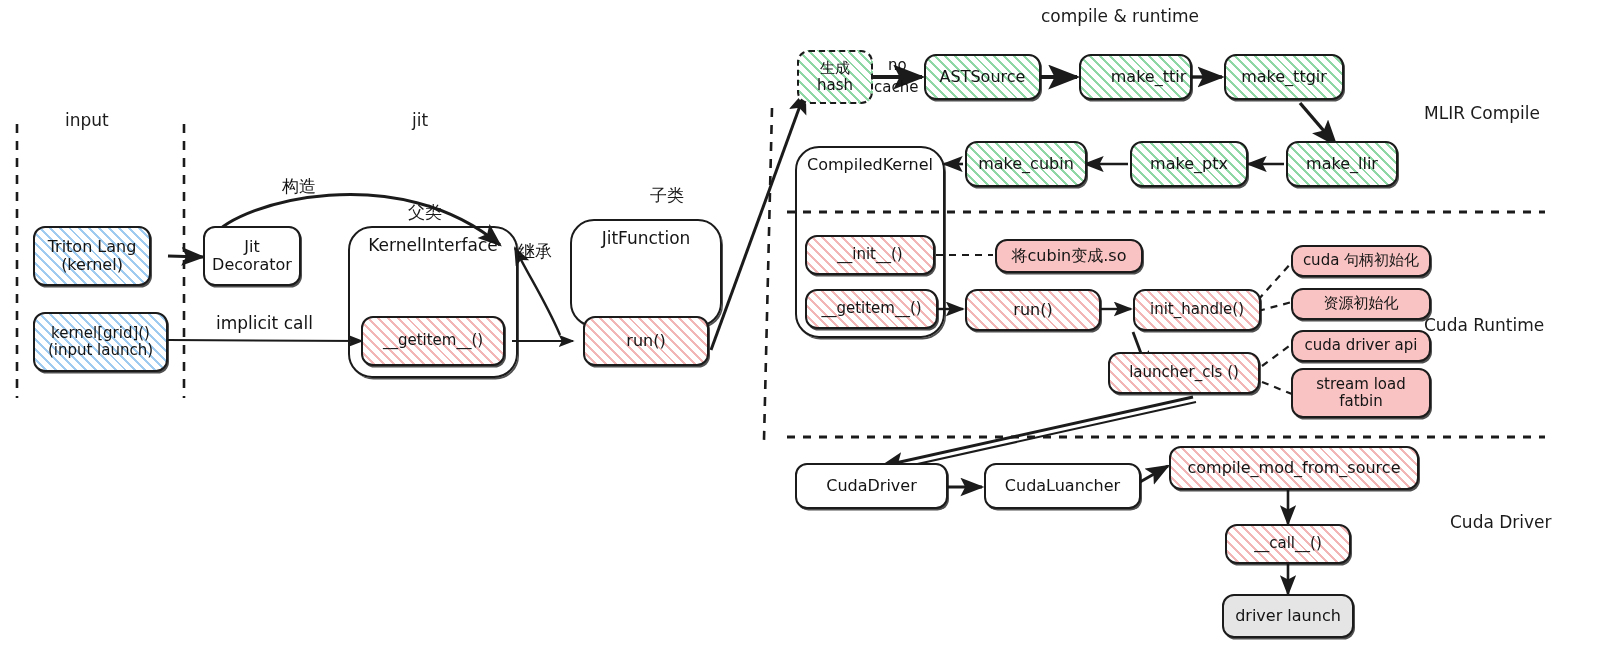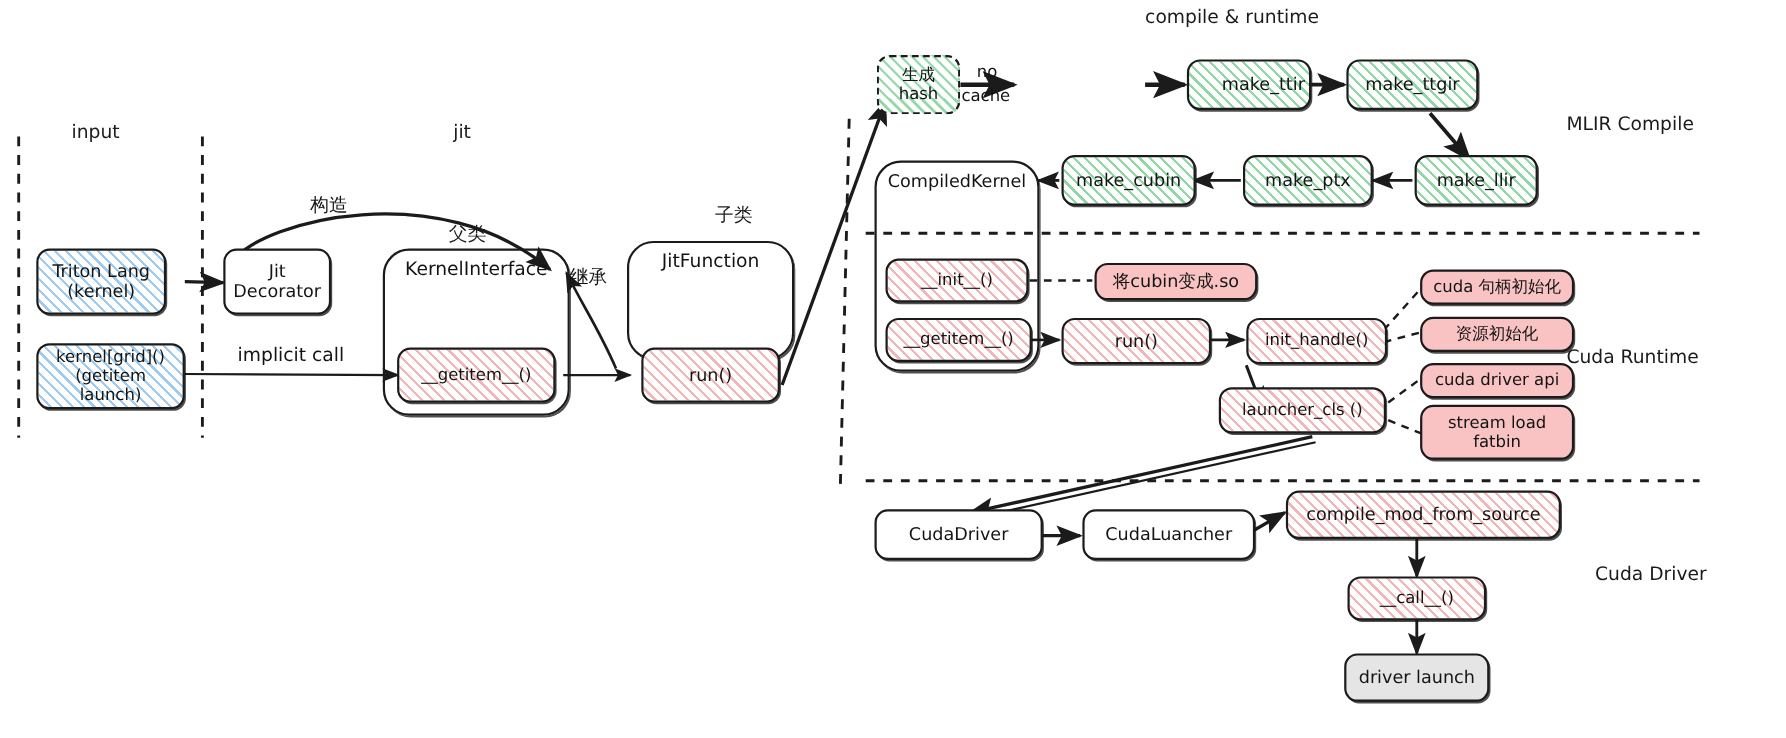--- a/index.html
+++ b/index.html
@@ -105,21 +105,21 @@
   <div class="edge-label" style="left:888px;top:56px;">no</div>
   <div class="edge-label" style="left:874px;top:78px;">cache</div>
 
   <div class="node hatch-blue" style="left:33px;top:226px;width:118px;height:60px;">
     <span><span>Triton Lang</span><br>
           <span>(kernel)</span></span>
   </div>
 
   <div class="node hatch-blue" style="left:33px;top:312px;width:135px;height:60px;font-size:15px;">
     <span><span>kernel[grid]()</span><br>
-          <span>(getitem launch)</span></span>
+          <span>(input launch)</span></span>
   </div>
 
   <div class="node plain" style="left:203px;top:226px;width:98px;height:60px;">
     <span><span>Jit</span><br>
           <span>Decorator</span></span>
   </div>
 
   <div class="node plain container-box" style="left:348px;top:226px;width:170px;height:152px;">
     <span style="font-size:17px;">KernelInterface</span>
   </div>
@@ -132,20 +132,23 @@
   </div>
   <div class="node hatch-red" style="left:583px;top:316px;width:126px;height:50px;">
     <span>run()</span>
   </div>
 
   <div class="node hatch-green dashedbox" style="left:797px;top:50px;width:76px;height:54px;font-size:15px;">
     <span><span>生成</span><br>
           <span>hash</span></span>
   </div>
 
+  <div class="node hatch-green" style="left:924px;top:54px;width:117px;height:46px;">
+    <span>ASTSource</span>
+  </div>
 
   <div class="node hatch-green" style="left:1079px;top:54px;width:113px;height:46px;padding-left:32px;">
     <span>make_ttir</span>
   </div>
 
   <div class="node hatch-green" style="left:1224px;top:54px;width:120px;height:46px;">
     <span>make_ttgir</span>
   </div>
 
   <div class="node hatch-green" style="left:1286px;top:141px;width:112px;height:46px;">

